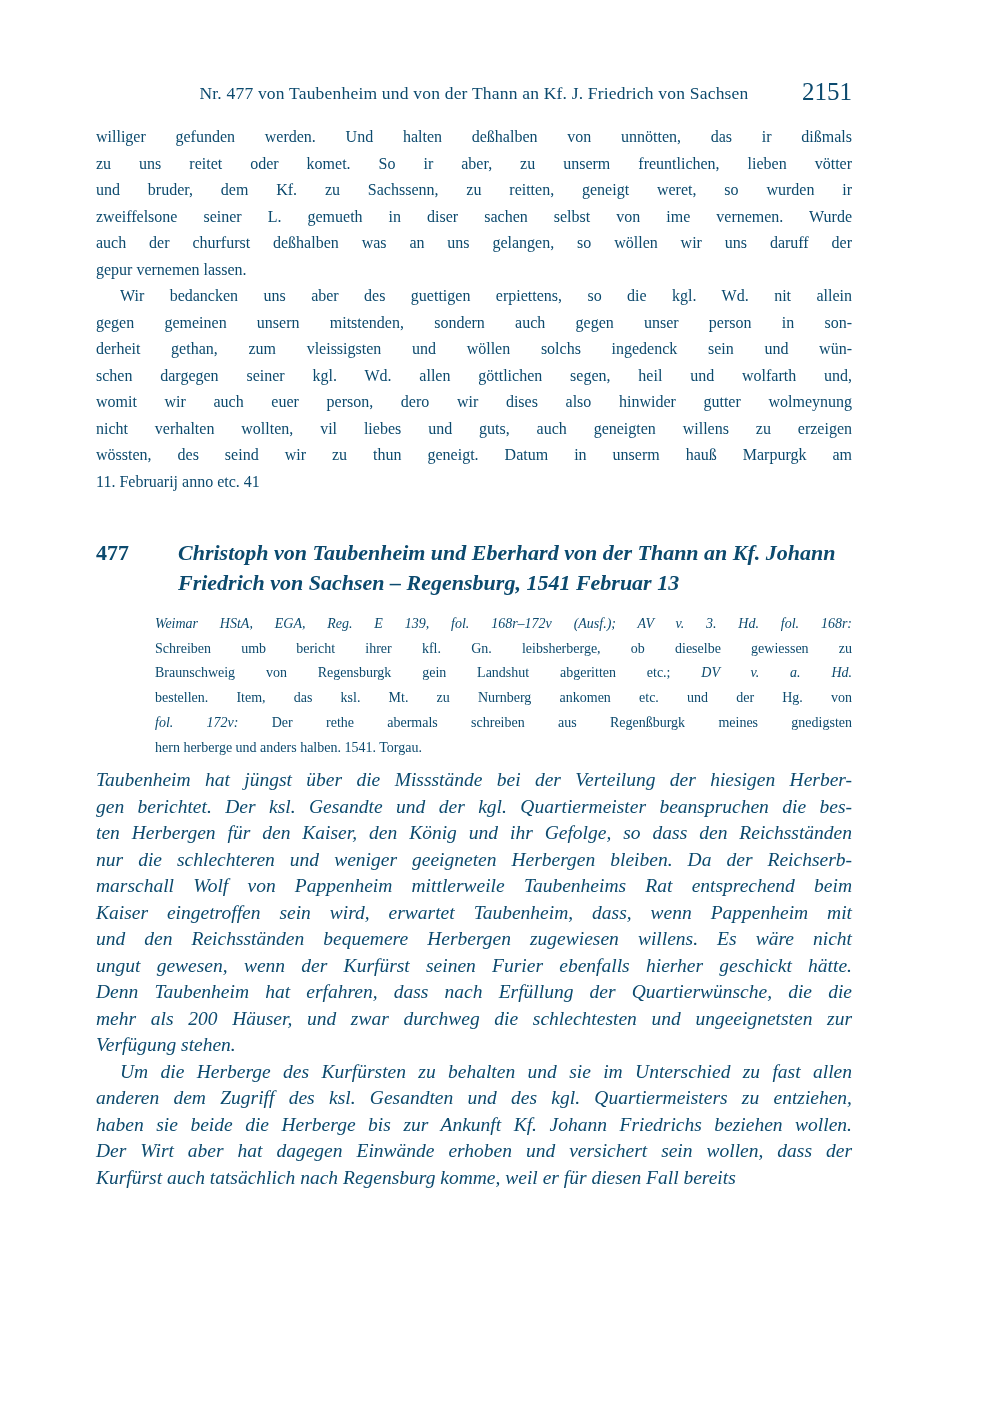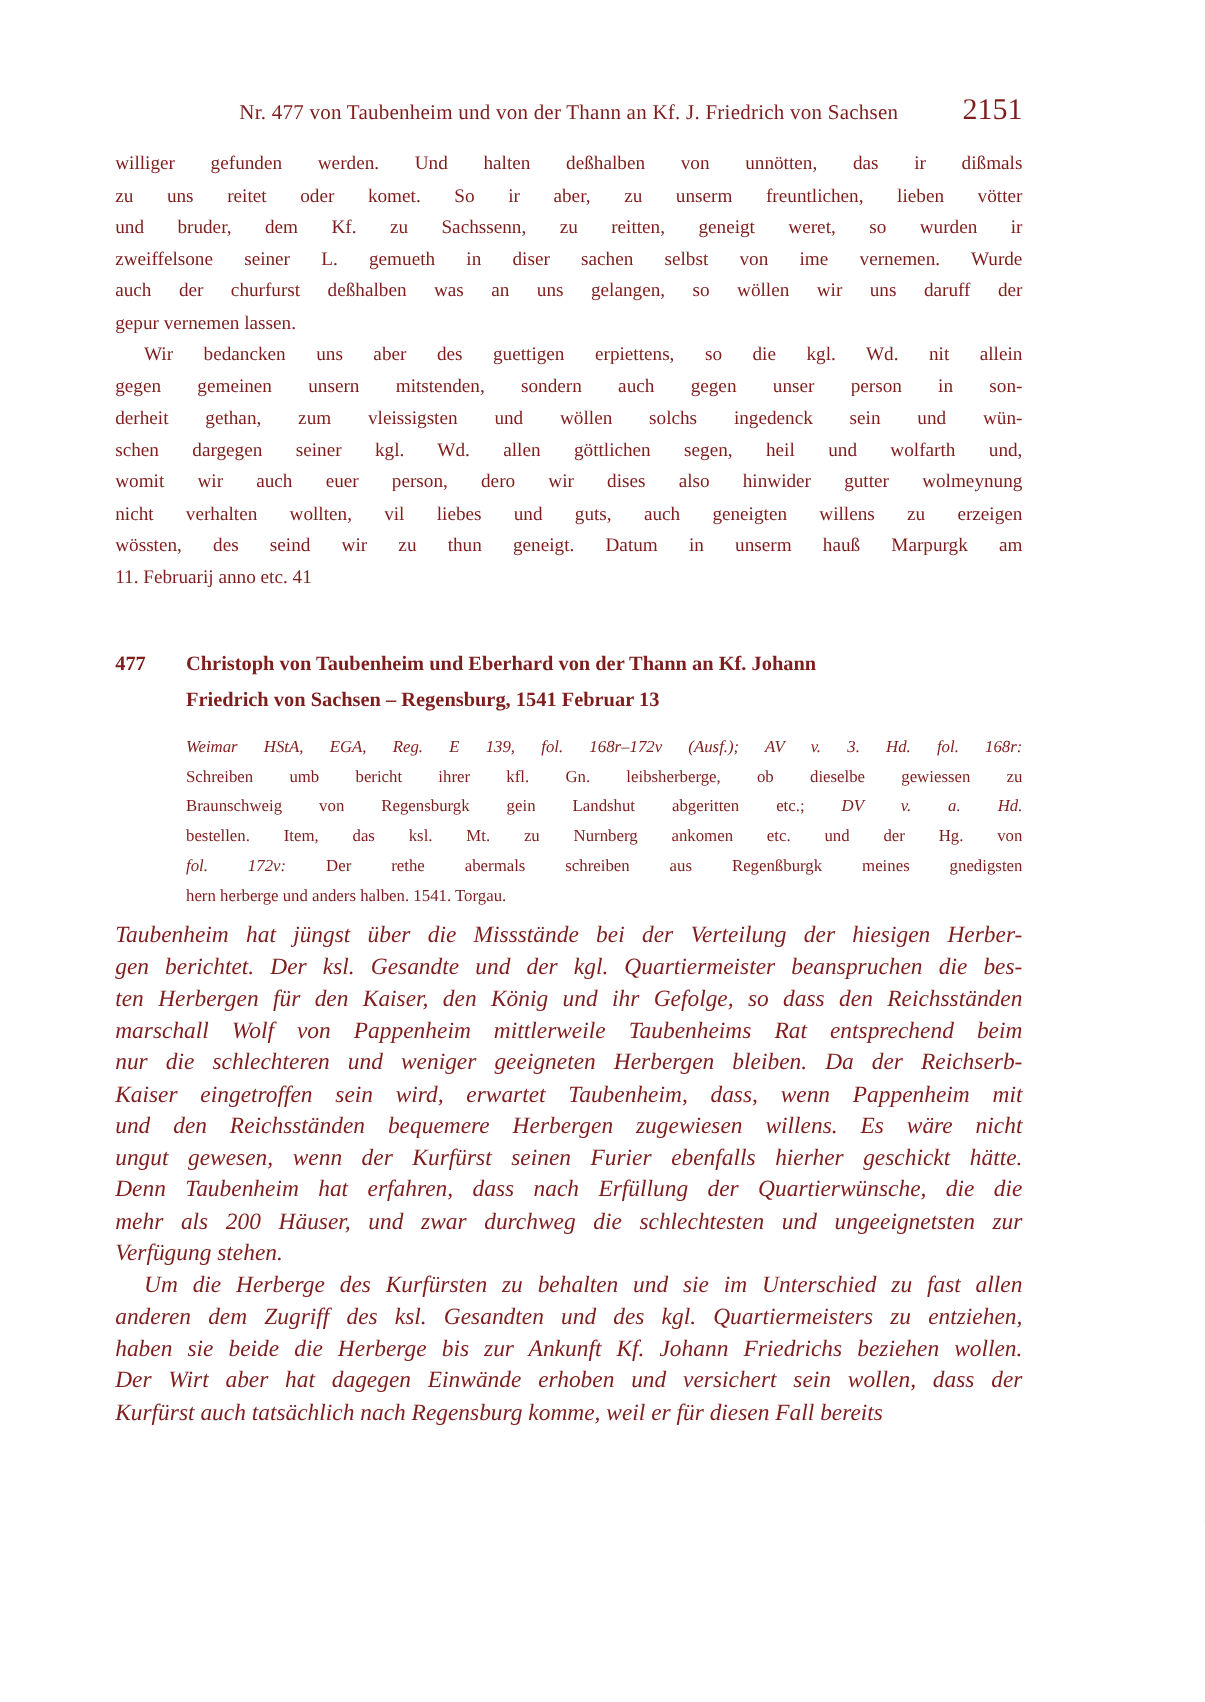--- a/index.html
+++ b/index.html
@@ -2,42 +2,42 @@
 <html><head>
 <meta charset="utf-8">
 <style>
   html, body { margin: 0; padding: 0; background: #e8e8e8; }
   .page {
     position: relative;
     width: 1004px;
     height: 1418px;
     margin: 0 auto;
     background: #ffffff;
-    color: #7f1d1d;
+    color: #0c4a6e;
     font-family: "Liberation Serif", serif;
     overflow: hidden;
   }
   
   .running-header { position: absolute; top: 78px; left: 96px; width: 756px; height: 30px; }
   .head-text { display: block; text-align: center; font-size: 17.5px; line-height: 30px; letter-spacing: 0.2px; }
   .page-num { position: absolute; right: 0; top: -1px; font-size: 25px; line-height: 30px; }
 
   
   .line { white-space: normal; }
   .j { text-align: justify; text-align-last: justify; }
   .it { font-style: italic; }
 
   
   .letter { position: absolute; top: 124px; left: 96px; width: 756px; font-size: 16px; line-height: 26.5px; }
   .letter .ind { text-indent: 24px; }
 
   
-  .entry { position: absolute; top: 538px; left: 96px; width: 756px; font-size: 17px; font-weight: bold; line-height: 29.5px; }
+  .entry { position: absolute; top: 538px; left: 96px; width: 756px; font-size: 22px; font-weight: bold; line-height: 29.5px; }
   .entry-num { position: absolute; left: 0; top: 0; }
-  .entry-title { margin-left: 59px; }
+  .entry-title { margin-left: 82px; font-style: italic; }
 
   
   .source { position: absolute; top: 612px; left: 155px; width: 697px; font-size: 14px; line-height: 24.7px; }
 
   
   .summary { position: absolute; top: 767px; left: 96px; width: 756px; font-size: 19.5px; line-height: 26.5px; font-style: italic; }
   .summary .ind { text-indent: 24px; }
 </style>
 </head>
 <body>
@@ -80,22 +80,22 @@
       <div class="line j"><span>Braunschweig von Regensburgk gein Landshut abgeritten etc.; </span><span class="it">DV v. a. Hd.</span></div>
       <div class="line j"><span>bestellen. Item, das ksl. Mt. zu Nurnberg ankomen etc. und der Hg. von</span></div>
       <div class="line j"><span class="it">fol. 172v: </span><span>Der rethe abermals schreiben aus Regenßburgk meines gnedigsten</span></div>
       <div class="line"><span>hern herberge und anders halben. 1541. Torgau.</span></div>
     </section>
 
   <section class="summary" id="summary">
       <div class="line j"><span>Taubenheim hat jüngst über die Missstände bei der Verteilung der hiesigen Herber-</span></div>
       <div class="line j"><span>gen berichtet. Der ksl. Gesandte und der kgl. Quartiermeister beanspruchen die bes-</span></div>
       <div class="line j"><span>ten Herbergen für den Kaiser, den König und ihr Gefolge, so dass den Reichsständen</span></div>
+      <div class="line j"><span>nur die schlechteren und weniger geeigneten Herbergen bleiben. Da der Reichserb-</span></div>
       <div class="line j"><span>marschall Wolf von Pappenheim mittlerweile Taubenheims Rat entsprechend beim</span></div>
-      <div class="line j"><span>nur die schlechteren und weniger geeigneten Herbergen bleiben. Da der Reichserb-</span></div>
       <div class="line j"><span>Kaiser eingetroffen sein wird, erwartet Taubenheim, dass, wenn Pappenheim mit</span></div>
       <div class="line j"><span>und den Reichsständen bequemere Herbergen zugewiesen willens. Es wäre nicht</span></div>
       <div class="line j"><span>ungut gewesen, wenn der Kurfürst seinen Furier ebenfalls hierher geschickt hätte.</span></div>
       <div class="line j"><span>Denn Taubenheim hat erfahren, dass nach Erfüllung der Quartierwünsche, die die</span></div>
       <div class="line j"><span>mehr als 200 Häuser, und zwar durchweg die schlechtesten und ungeeignetsten zur</span></div>
       <div class="line"><span>Verfügung stehen.</span></div>
       <div class="line j ind"><span>Um die Herberge des Kurfürsten zu behalten und sie im Unterschied zu fast allen</span></div>
       <div class="line j"><span>anderen dem Zugriff des ksl. Gesandten und des kgl. Quartiermeisters zu entziehen,</span></div>
       <div class="line j"><span>haben sie beide die Herberge bis zur Ankunft Kf. Johann Friedrichs beziehen wollen.</span></div>
       <div class="line j"><span>Der Wirt aber hat dagegen Einwände erhoben und versichert sein wollen, dass der</span></div>

